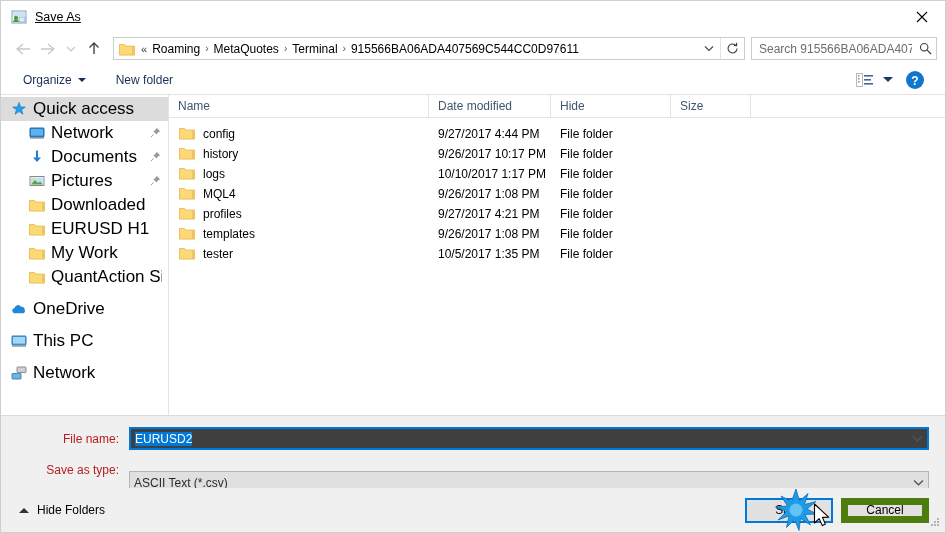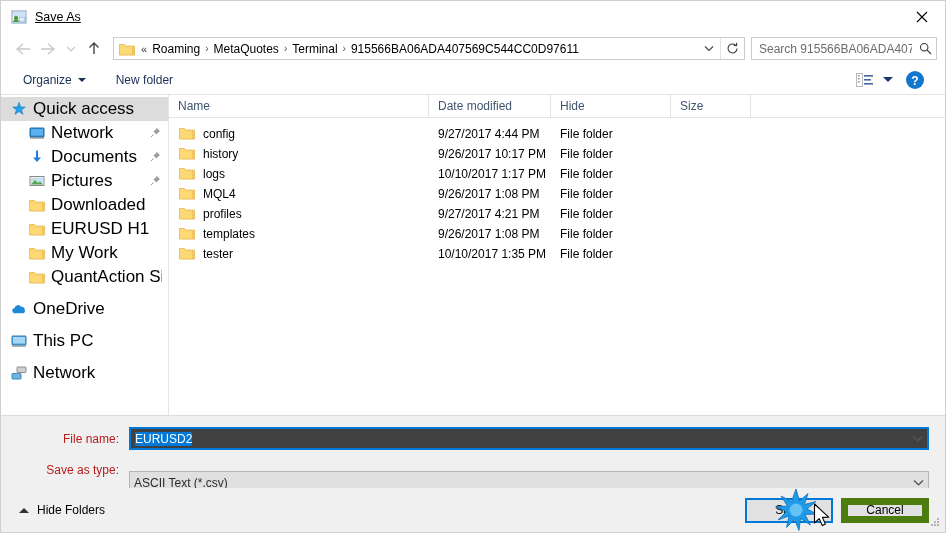--- a/index.html
+++ b/index.html
@@ -606,21 +606,21 @@
         <div class="row">
           <div class="c-name">
             <span class="fico">
               <svg width="16" height="13" viewBox="0 0 16 13">
                 <path d="M0.5 1.5 h5 l1.3 1.6 h8.7 v9 h-15 z" fill="#fcd975" stroke="#e3b64c" stroke-width="0.8"></path>
                 <path d="M13 3.5 v8.5 h2.5 v-8.5 z" fill="#f0c463"></path>
               </svg>
             </span>
             <span>tester</span>
           </div>
-          <div class="c-date">10/10/2017 1:35 PM</div>
+          <div class="c-date">10/5/2017 1:35 PM</div>
           <div class="c-type">File folder</div>
           <div class="c-size"></div>
         </div>
       </div>
     </div>
   </div>
 
   <div class="form">
     <div class="form-row">
       <div class="form-label">File name:</div>

